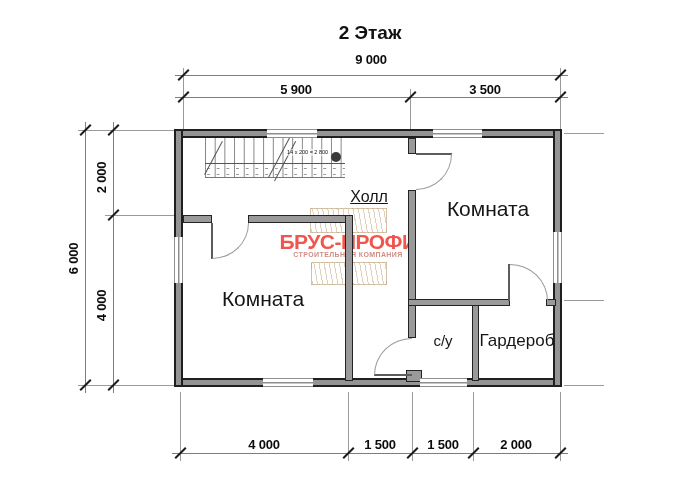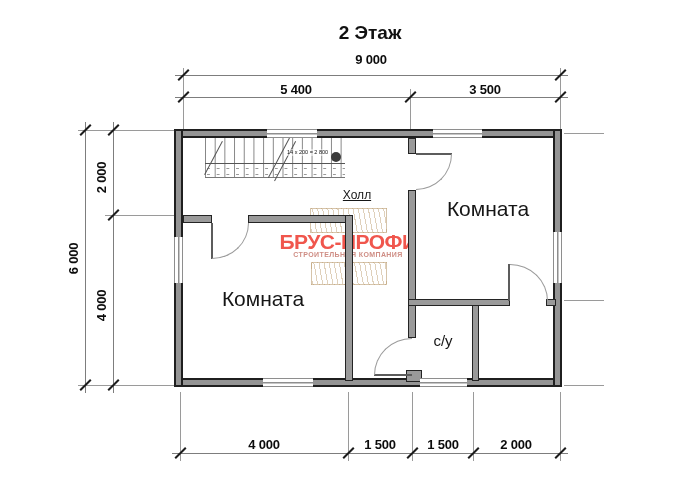--- a/index.html
+++ b/index.html
@@ -102,37 +102,38 @@
 
   <div class="leaf" style="left:416px;top:153px;width:36px;height:2px;"></div>
   <div class="arc br" style="left:416px;top:154px;width:36px;height:36px;"></div>
 
   <div class="leaf" style="left:374px;top:374px;width:38px;height:2px;"></div>
   <div class="arc tl" style="left:374px;top:338px;width:38px;height:37px;"></div>
 
   <div class="leaf" style="left:508px;top:264px;width:2px;height:37px;"></div>
   <div class="arc tr" style="left:510px;top:264px;width:38px;height:37px;"></div>
 
-  <div class="room-label" style="left:317px;top:188px;width:80px;font-size:12px;text-decoration:underline;">Холл</div>
+  <div class="room-label" style="left:329px;top:188px;width:80px;font-size:16px;text-decoration:underline;">Холл</div>
   <div class="room-label" style="left:408px;top:197px;width:160px;font-size:21px;">Комната</div>
   <div class="room-label" style="left:183px;top:287px;width:160px;font-size:21px;">Комната</div>
   <div class="room-label" style="left:413px;top:332px;width:60px;font-size:15px;">с/у</div>
+  <div class="room-label" style="left:457px;top:331px;width:120px;font-size:17px;">Гардероб</div>
 
   <div class="ext" style="left:183px;top:68px;width:1px;height:61px;"></div>
   <div class="ext" style="left:410px;top:89px;width:1px;height:49px;"></div>
   <div class="ext" style="left:560px;top:68px;width:1px;height:61px;"></div>
   <div class="dline" style="left:175px;top:75px;width:393px;height:1px;"></div>
   <div class="tk" style="left:183px;top:75px;"></div>
   <div class="tk" style="left:560px;top:75px;"></div>
   <div class="dlabel" style="left:331px;top:52px;width:80px;">9 000</div>
   <div class="dline" style="left:175px;top:97px;width:393px;height:1px;"></div>
   <div class="tk" style="left:183px;top:97px;"></div>
   <div class="tk" style="left:410px;top:97px;"></div>
   <div class="tk" style="left:560px;top:97px;"></div>
-  <div class="dlabel" style="left:256px;top:82px;width:80px;">5 400</div>
+  <div class="dlabel" style="left:256px;top:82px;width:80px;">5 900</div>
   <div class="dlabel" style="left:445px;top:82px;width:80px;">3 500</div>
 
   <div class="ext" style="left:78px;top:130px;width:98px;height:1px;"></div>
   <div class="ext" style="left:105px;top:215px;width:71px;height:1px;"></div>
   <div class="ext" style="left:78px;top:385px;width:98px;height:1px;"></div>
   <div class="dline" style="left:85px;top:122px;width:1px;height:271px;"></div>
   <div class="dline" style="left:113px;top:122px;width:1px;height:271px;"></div>
   <div class="tk" style="left:85px;top:130px;"></div>
   <div class="tk" style="left:85px;top:385px;"></div>
   <div class="tk" style="left:113px;top:130px;"></div>

